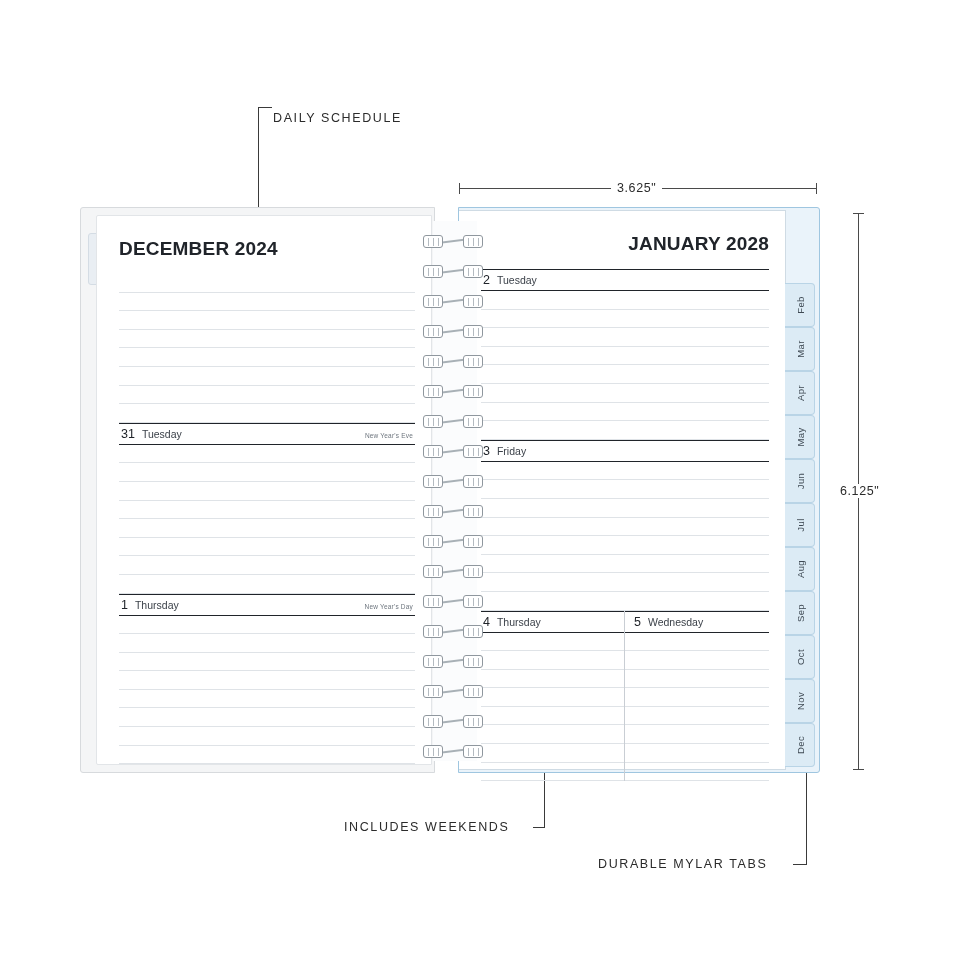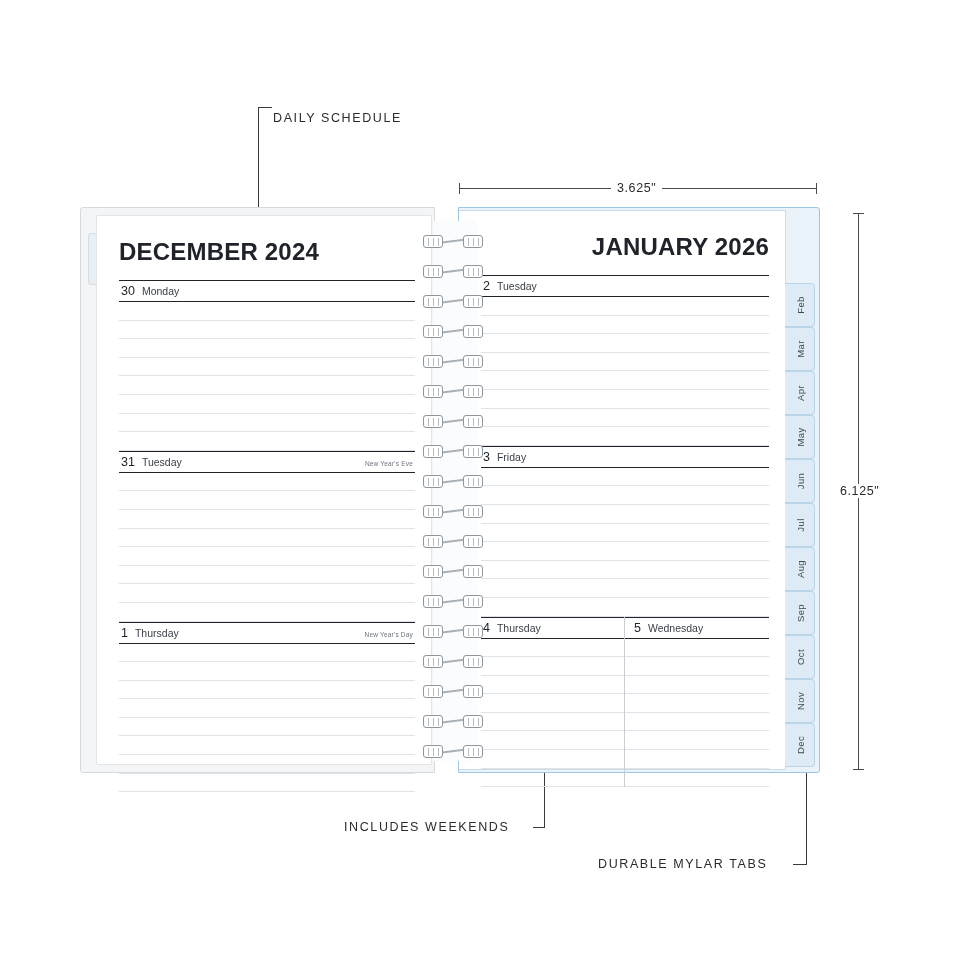--- a/index.html
+++ b/index.html
@@ -131,21 +131,21 @@
   }
 
   
   .page-inner {
     position: absolute;
     left: 0; top: 0; right: 0; bottom: 0;
     padding: 22px 16px 10px 22px;
     box-sizing: border-box;
   }
   .month-title {
-    font-size: 24px;
+    font-size: 19px;
     font-weight: 700;
     letter-spacing: 0.2px;
     color: #20242a;
     margin: 0 0 14px 0;
   }
   .month-title.right { text-align: right; }
 
   .day-block { margin-bottom: 0; }
   .day-head {
     border-top: 1.6px solid #20242a;
@@ -297,25 +297,20 @@
 
   <div class="left-edge-tab">
     <span>Jan</span>
   </div>
 
   <div class="left-page">
     <div class="page-inner">
       <div class="month-title">DECEMBER 2024</div>
 
       <div class="day-block">
-        <div class="day-head">
-          <span class="day-num">30</span>
-          <span class="day-name">Monday</span>
-          <span class="holiday"></span>
-        </div>
         <div class="rules">
           <div class="rule"></div>
             <div class="rule"></div>
             <div class="rule"></div>
             <div class="rule"></div>
           <div class="rule"></div>
             <div class="rule"></div>
             <div class="rule"></div>
             <div class="rule"></div>
         </div>
@@ -356,21 +351,21 @@
             <div class="rule"></div>
         </div>
       </div>
     </div>
   </div>
 
   <div class="right-cover"></div>
 
   <div class="right-page">
     <div class="page-inner">
-      <div class="month-title right">JANUARY 2026</div>
+      <div class="month-title right">JANUARY 2028</div>
 
       <div class="day-block">
         <div class="day-head">
           <span class="day-num">2</span>
           <span class="day-name">Tuesday</span>
           <span class="holiday"></span>
         </div>
         <div class="rules">
           <div class="rule"></div>
             <div class="rule"></div>

